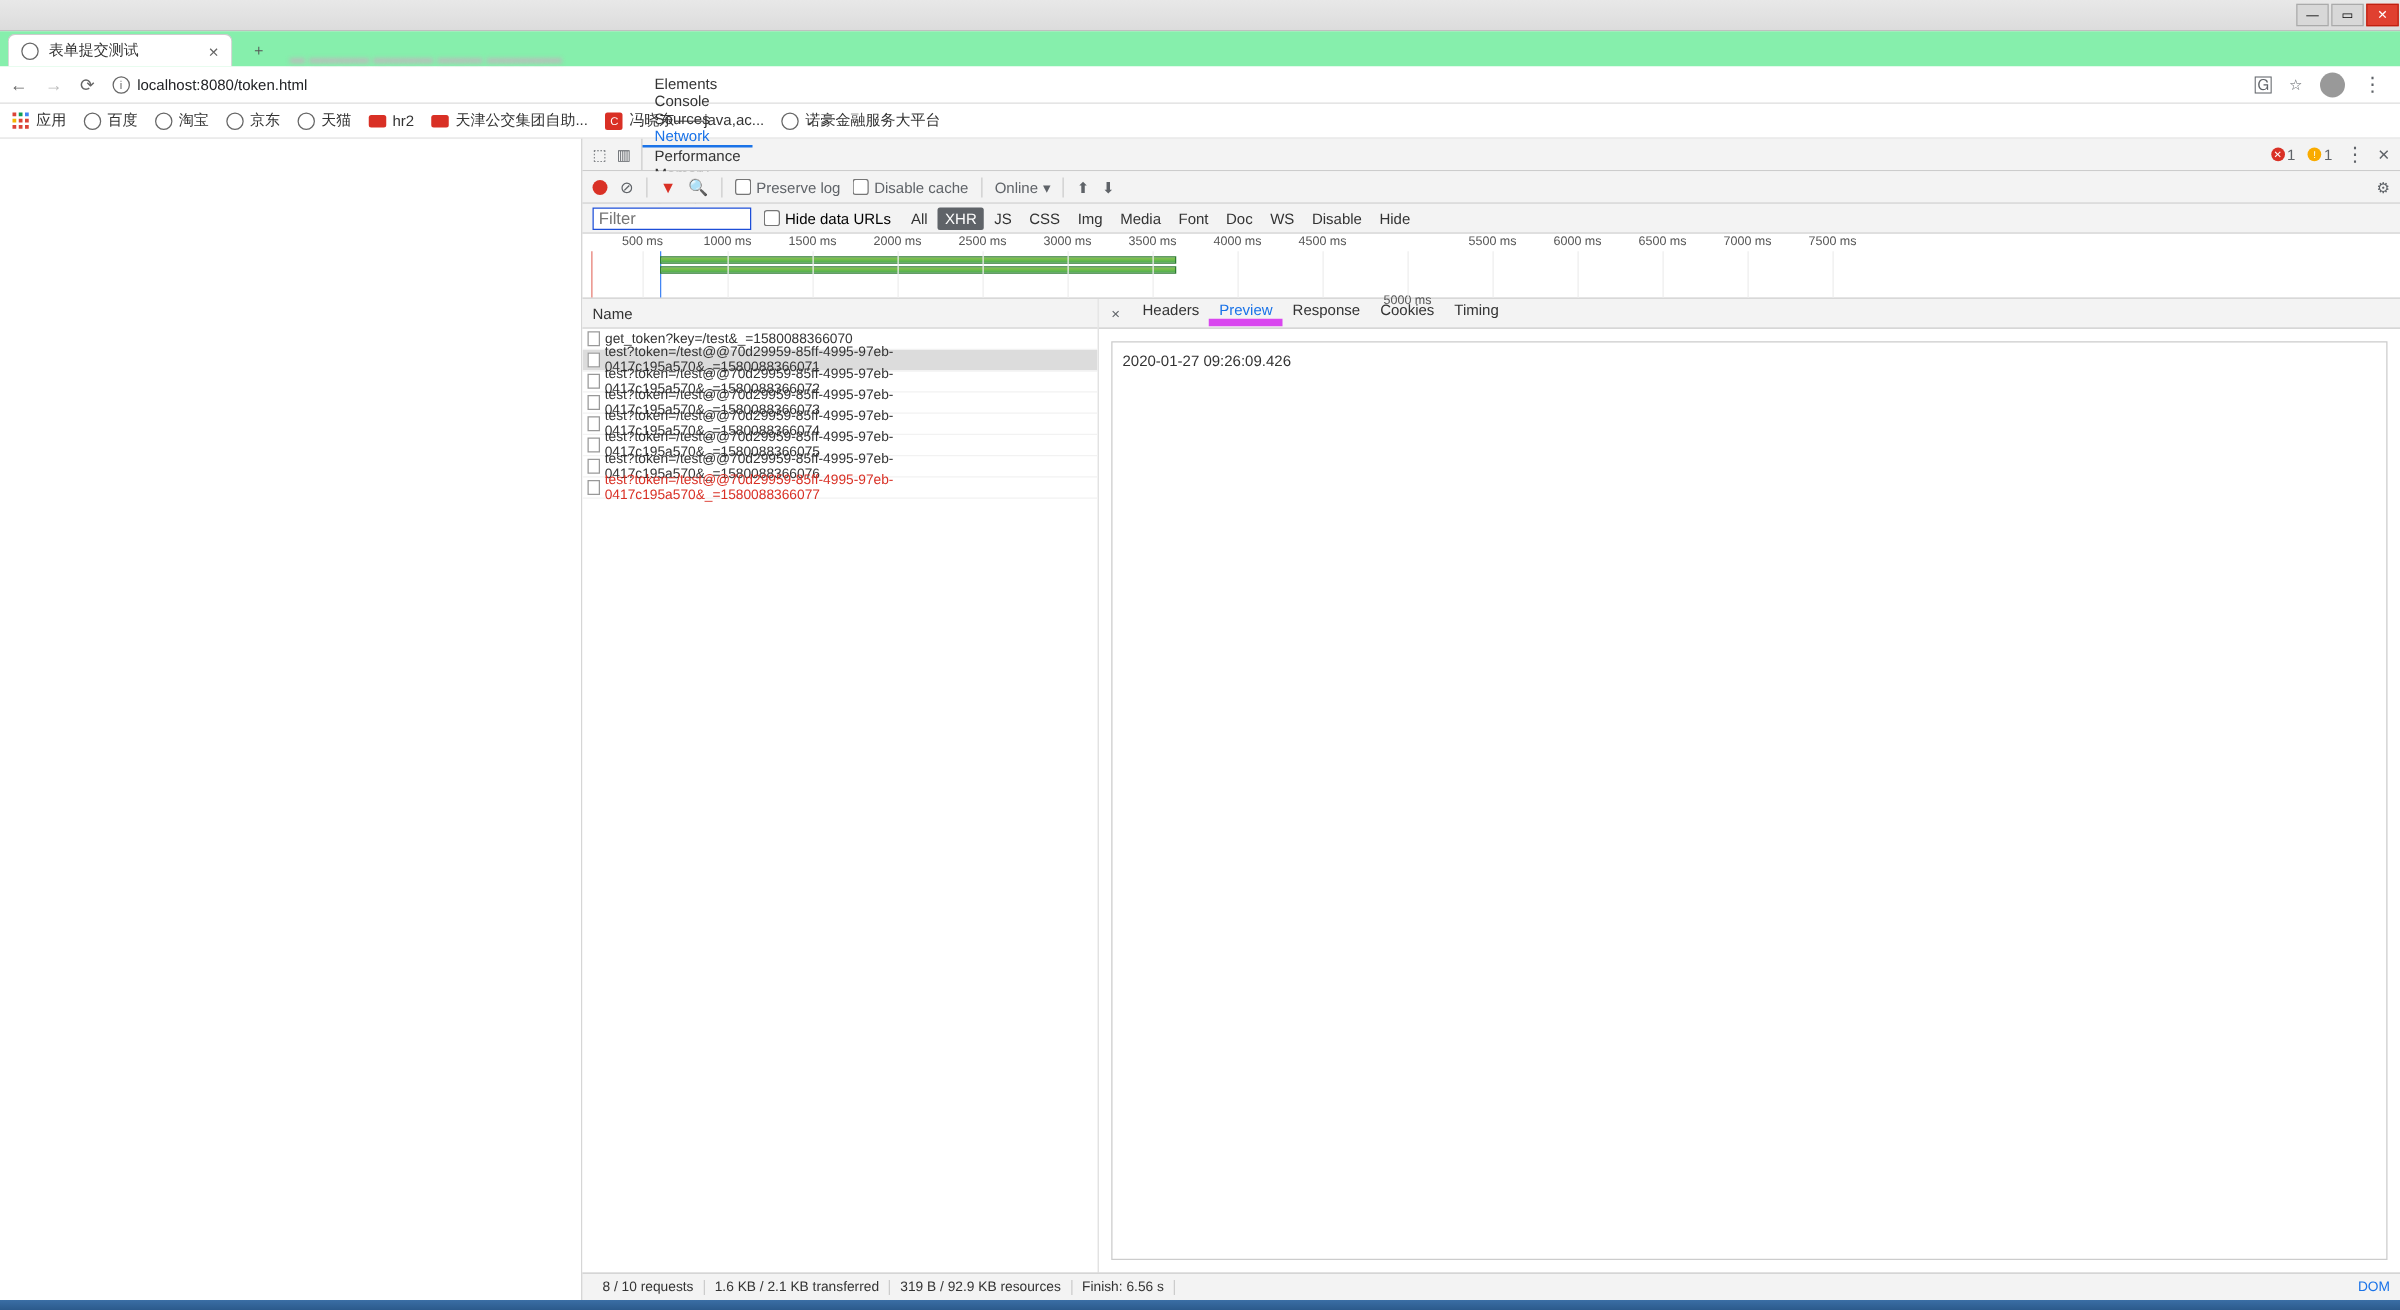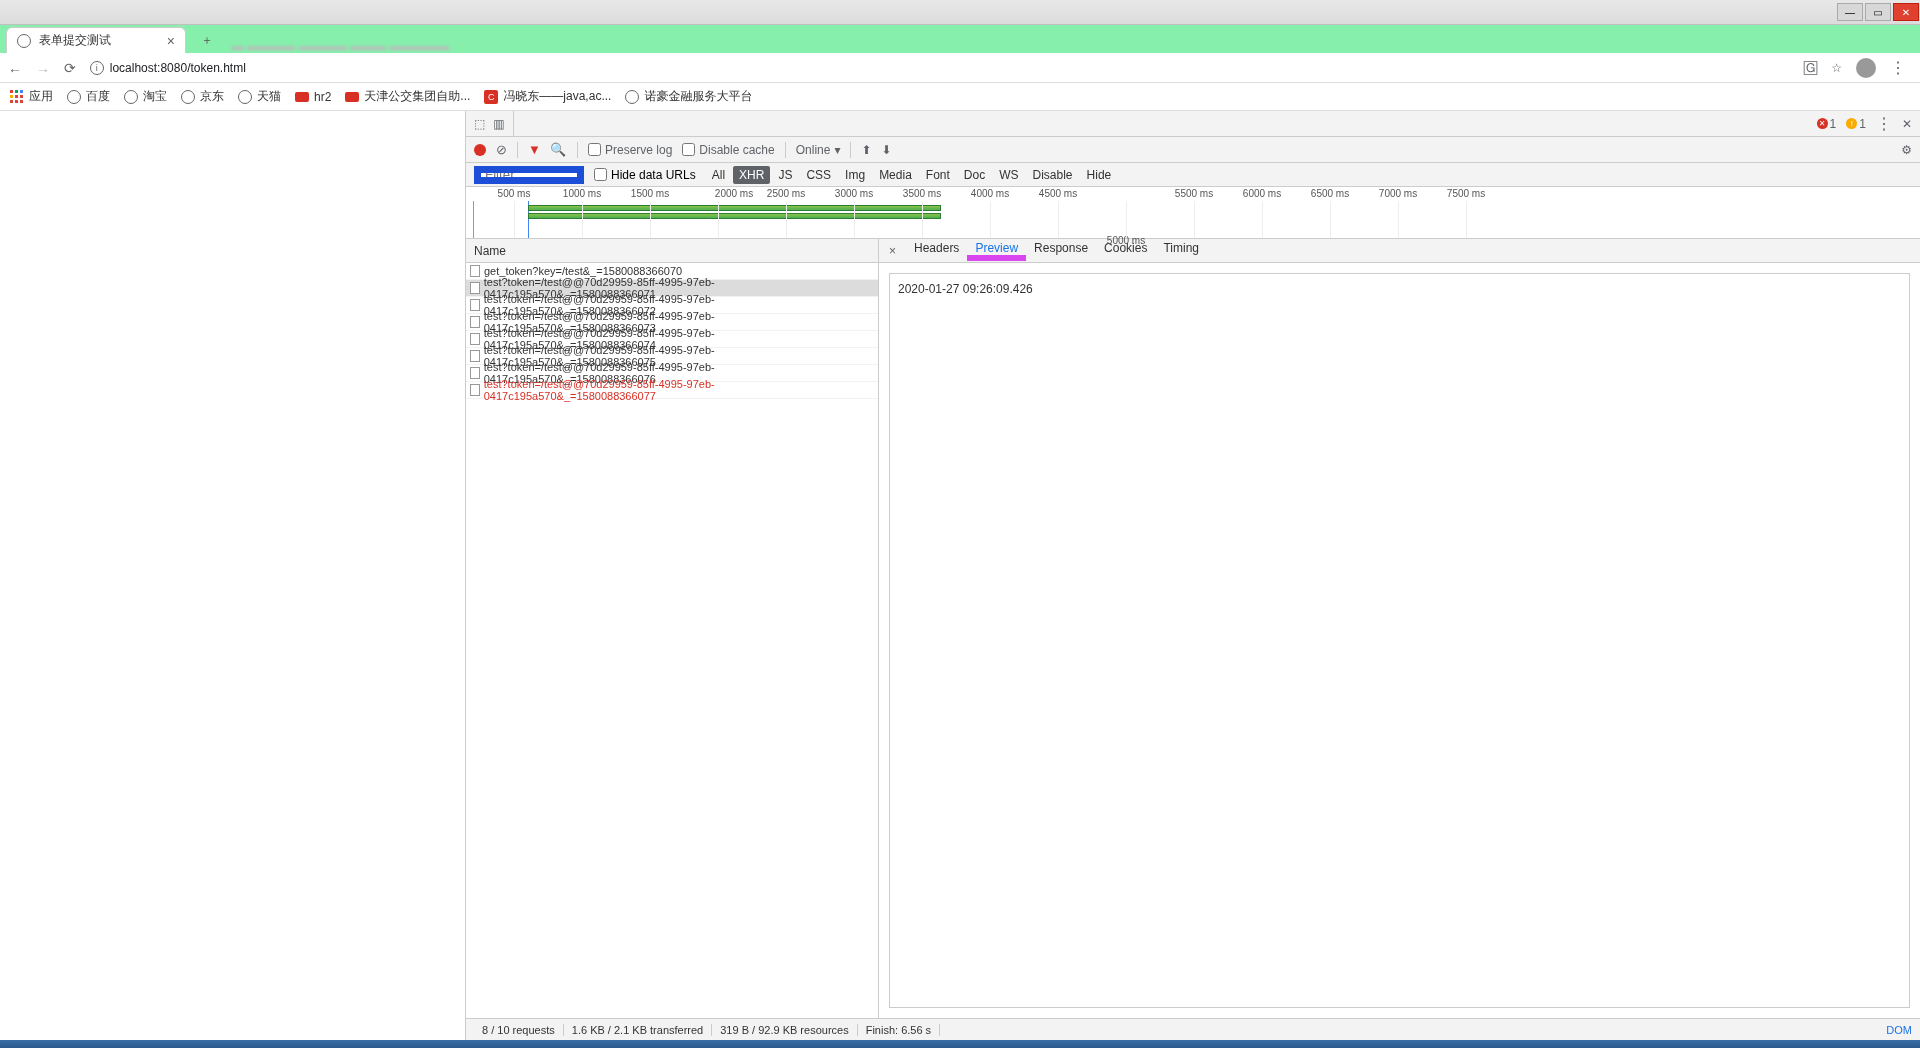--- a/index.html
+++ b/index.html
@@ -55,21 +55,21 @@
 .clear-ico, .search-ico, .funnel-ico { font-size: 13px; }
 .funnel-ico { color: #d93025; }
 .divider-v { width: 1px; height: 16px; background: #ccc; }
 .chk { display: flex; align-items: center; gap: 4px; }
 .chk input { margin:0; }
 .dropdown { display:flex; align-items:center; gap:4px; }
 .gear { margin-left:auto; }
 
 
 .nw-filter { height: 24px; display: flex; align-items: center; gap: 10px; padding: 0 8px; border-bottom: 1px solid #ccc; background: #f3f3f3; }
-.filter-input { width: 110px; height: 18px; border: 7px solid #1d4ed8; background: #fff; padding: 0 4px; color: #888; }
+.filter-input { width: 127px; height: 18px; border: 1px solid #1d4ed8; background: #fff; padding: 0 4px; color: #888; }
 .type-pill { padding: 2px 6px; color: #333; cursor: pointer; border-radius:2px; }
 .type-pill.active { background: #5f6368; color: #fff; }
 
 
 .timeline { height: 52px; border-bottom: 1px solid #ccc; background: #fff; position: relative; }
 .tl-labels { height: 14px; display:flex; position:relative; font-size:10px; color:#555; }
 .tl-labels span { position:absolute; top:1px; transform:translateX(-50%); }
 .tl-body { position:absolute; top:14px; left:0; right:0; bottom:0; }
 .tl-grid { position:absolute; top:0; bottom:0; width:1px; background:#eee; }
 .tl-red { position:absolute; top:0; bottom:0; width:1px; background:#e67c73; left:7px; }
@@ -187,20 +187,31 @@
 <div class="main">
   <div class="page-left"></div>
 
   <div class="devtools">
 
     <div class="dt-tabs">
       <div class="dt-left-ico">
         <span>⬚</span>
         <span>▥</span>
       </div>
+      <div id="dt-tabs-host">
+          <div class="dt-tab">Elements</div>
+          <div class="dt-tab">Console</div>
+          <div class="dt-tab">Sources</div>
+          <div class="dt-tab active">Network</div>
+          <div class="dt-tab">Performance</div>
+          <div class="dt-tab">Memory</div>
+          <div class="dt-tab">Application</div>
+          <div class="dt-tab">Security</div>
+          <div class="dt-tab">Audits</div>
+        </div>
       <div class="dt-tabs-right">
         <span class="err-badge">
             <span class="err-dot err-r">✕</span>
             <span>1</span>
           </span>
         <span class="err-badge">
             <span class="err-dot err-y">!</span>
             <span>1</span>
           </span>
         <span class="kebab">⋮</span>
@@ -253,21 +264,21 @@
           <span class="type-pill">Disable</span>
           <span class="type-pill">Hide</span>
         </div>
     </div>
 
     <div class="timeline">
       <div class="tl-labels" id="tl-labels">
           <span style="left: 48px;">500 ms</span>
           <span style="left: 116px;">1000 ms</span>
           <span style="left: 184px;">1500 ms</span>
-          <span style="left: 268px;">2000 ms</span>
+          <span style="left: 252px;">2000 ms</span>
           <span style="left: 320px;">2500 ms</span>
           <span style="left: 388px;">3000 ms</span>
           <span style="left: 456px;">3500 ms</span>
           <span style="left: 524px;">4000 ms</span>
           <span style="left: 592px;">4500 ms</span>
           <span style="left: 660px; margin-top: 47px;">5000 ms</span>
           <span style="left: 728px;">5500 ms</span>
           <span style="left: 796px;">6000 ms</span>
           <span style="left: 864px;">6500 ms</span>
           <span style="left: 932px;">7000 ms</span>

